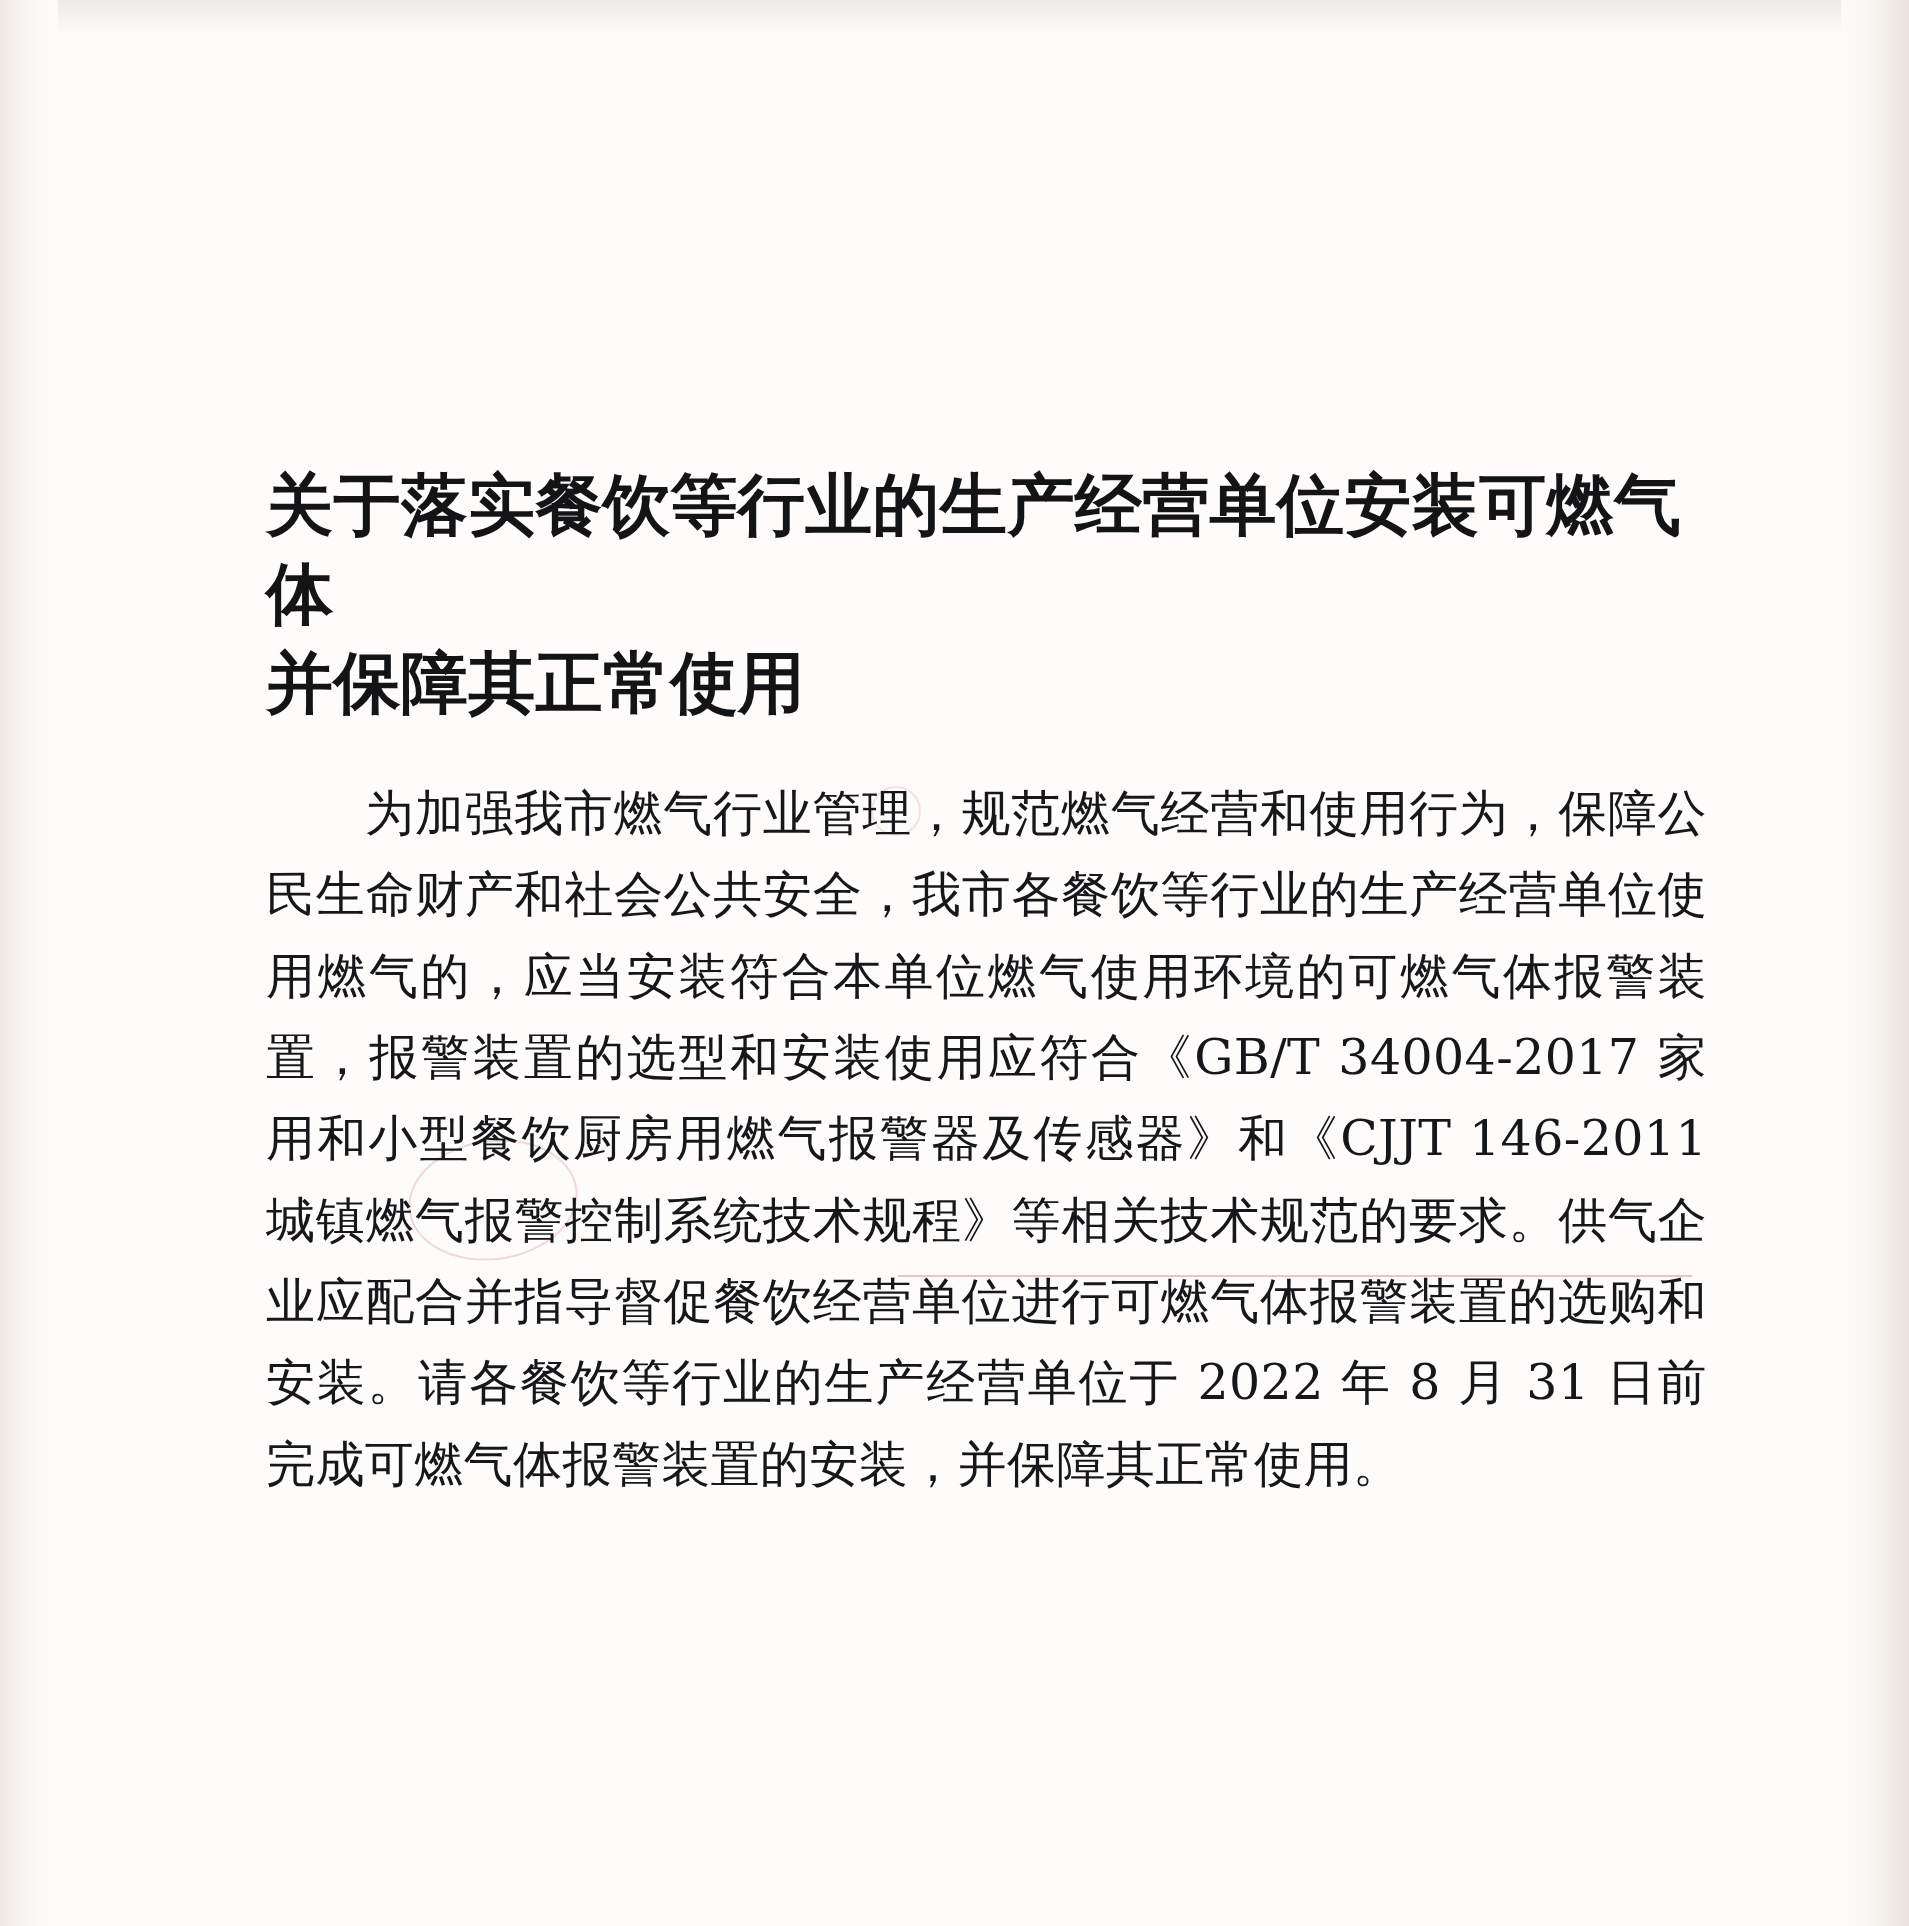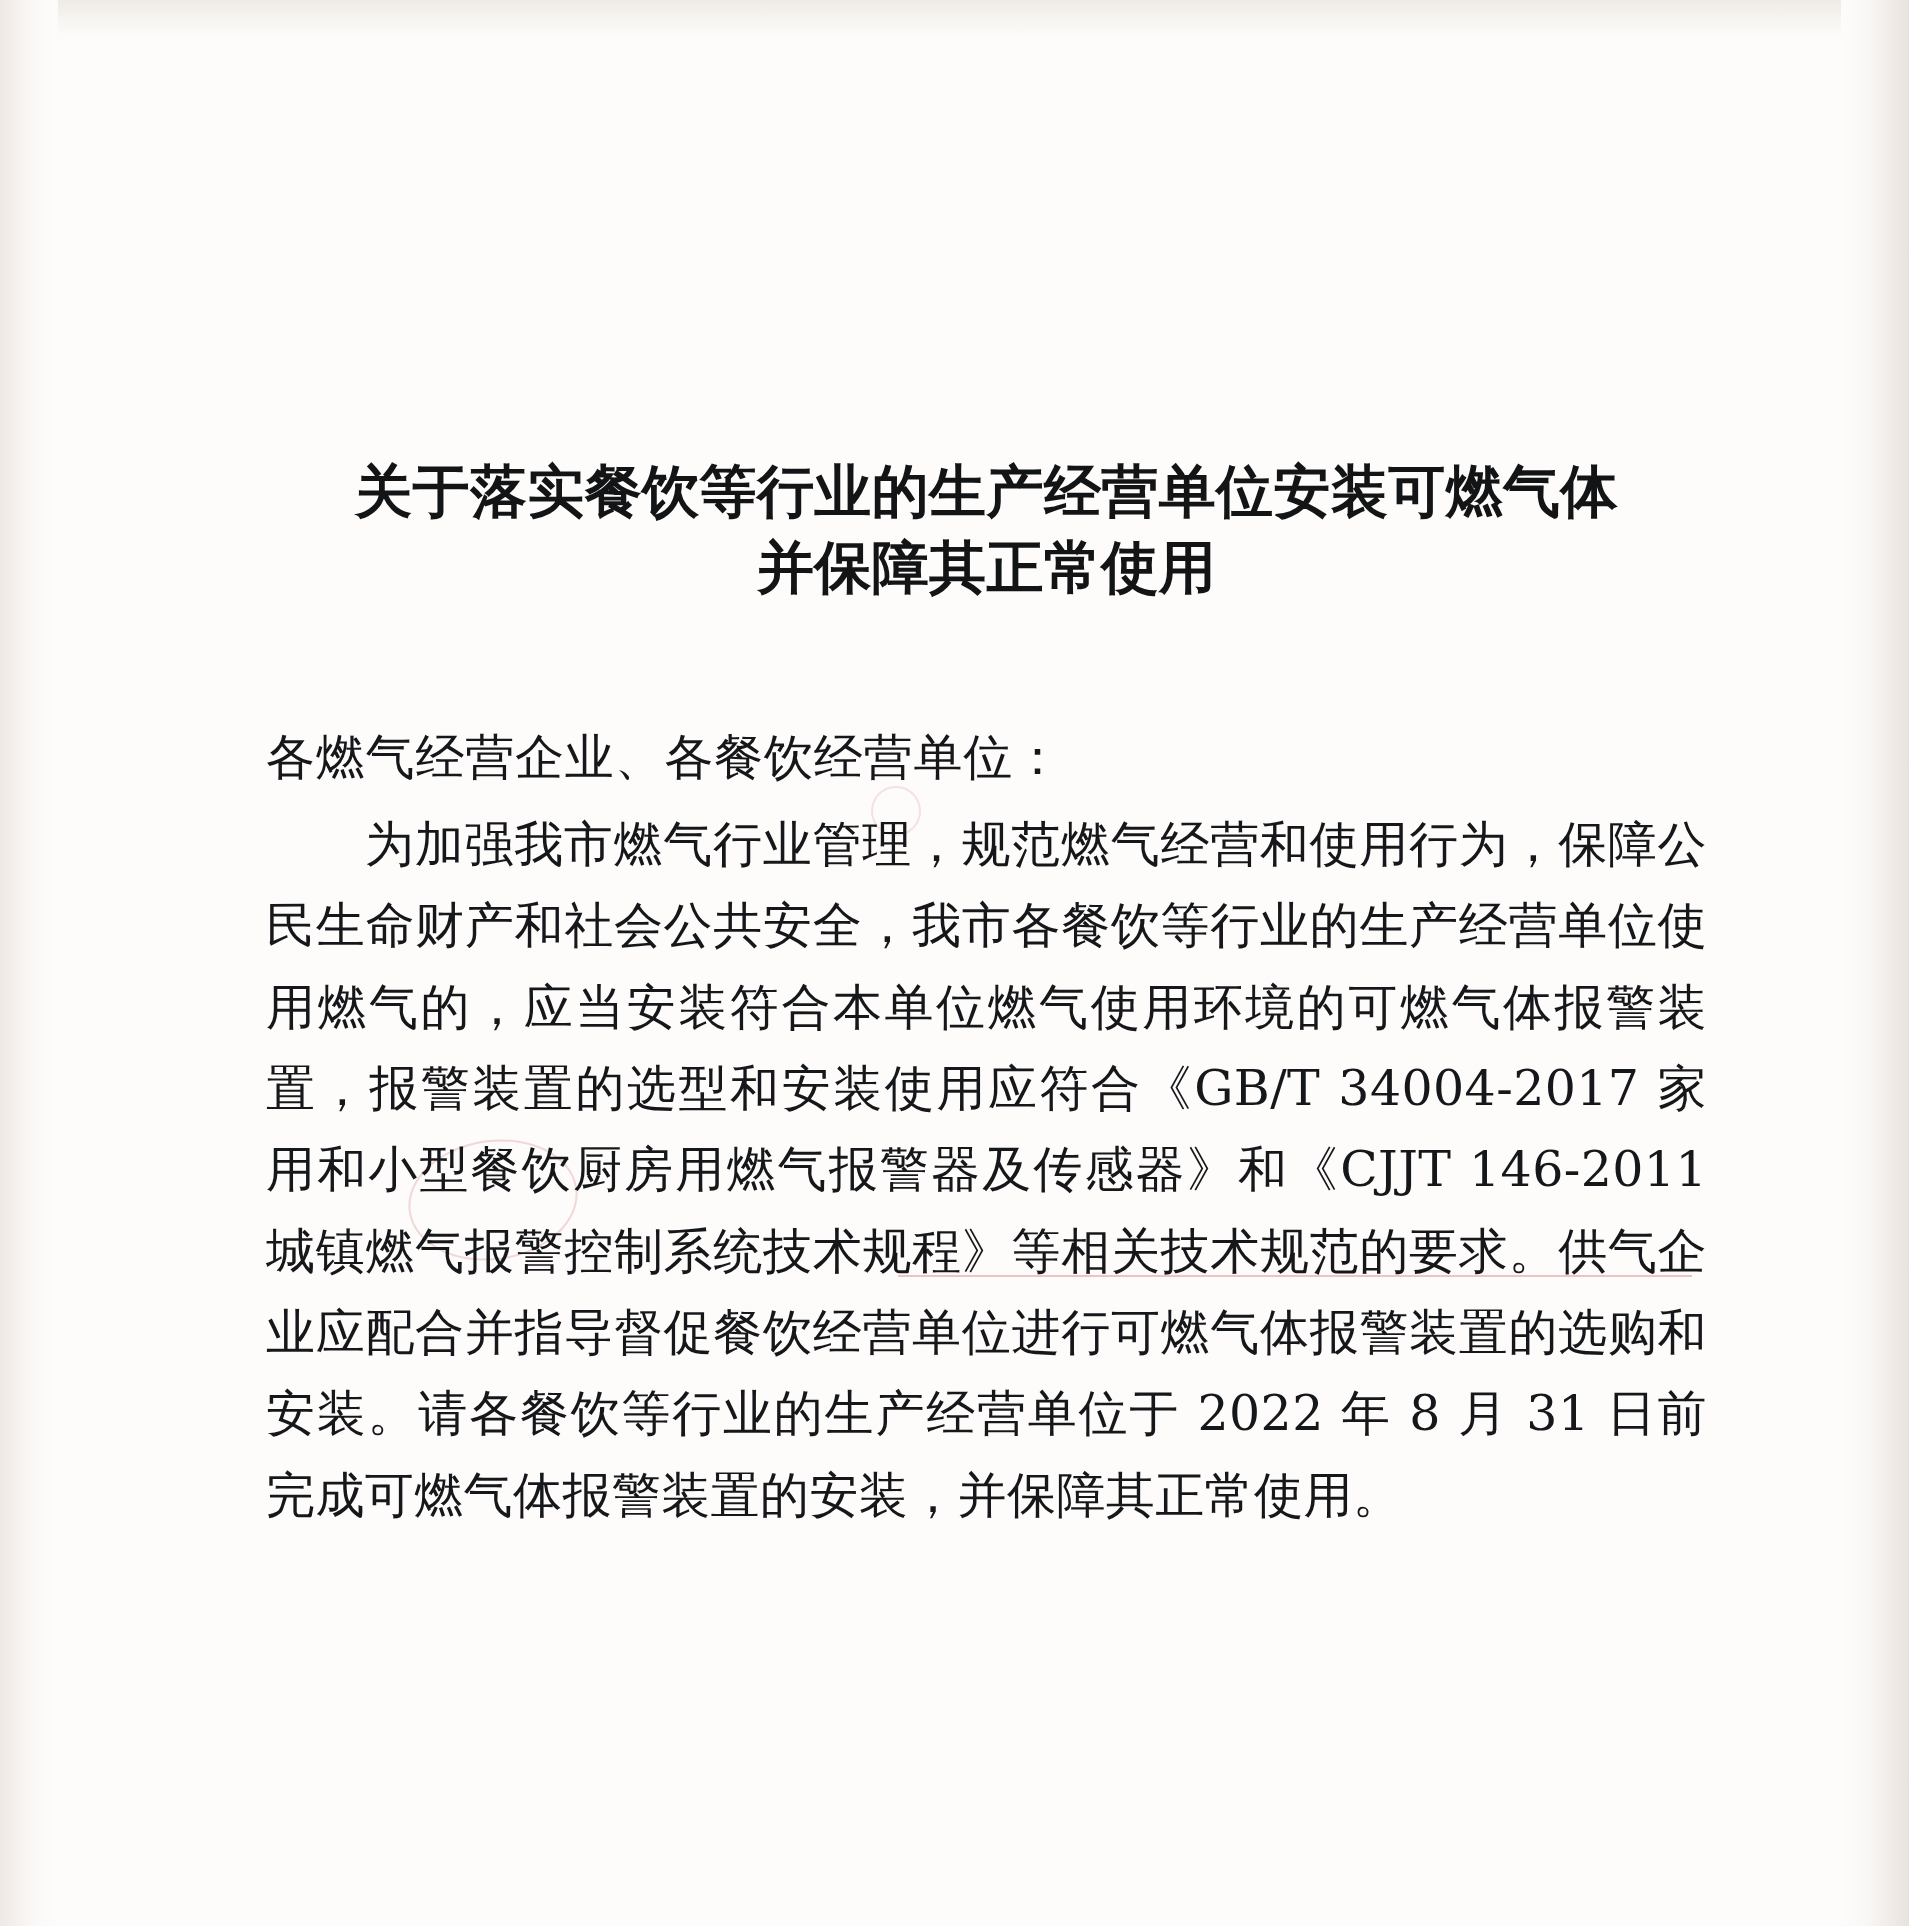--- a/index.html
+++ b/index.html
@@ -40,24 +40,24 @@
   .content {
     position: absolute;
     left: 266px;
     top: 416px;
     width: 1441px;
   }
 
   .doc-title {
     font-family: "DejaVu Sans", "Liberation Sans", sans-serif;
     font-weight: bold;
-    font-size: 57px;
+    font-size: 67px;
     line-height: 1.33;
     color: #121416;
-    text-align: center;
+    text-align: left;
     letter-spacing: 0.4px;
   }
   .doc-title .line2 {
     display: block;
   }
 
   .salutation {
     margin-top: 119px;
     font-size: 49px;
     line-height: 1.35;
@@ -119,20 +119,19 @@
   <div class="stamp-mark stamp-b"></div>
   <div class="stamp-line"></div>
 
   <div class="content">
 
     <h1 class="doc-title">
       <span class="line1">关于落实餐饮等行业的生产经营单位安装可燃气体</span>
       <span class="line2">并保障其正常使用</span>
     </h1>
 
-    <div class="salutation">各燃气经营企业、各餐饮经营单位：</div>
 
     <p class="body-para">为加强我市燃气行业管理，规范燃气经营和使用行为，保障公民生命财产和社会公共安全，我市各餐饮等行业的生产经营单位使用燃气的，应当安装符合本单位燃气使用环境的可燃气体报警装置，报警装置的选型和安装使用应符合《GB/T 34004-2017 家用和小型餐饮厨房用燃气报警器及传感器》和《CJJT 146-2011 城镇燃气报警控制系统技术规程》等相关技术规范的要求。供气企业应配合并指导督促餐饮经营单位进行可燃气体报警装置的选购和安装。请各餐饮等行业的生产经营单位于 2022 年 8 月 31 日前完成可燃气体报警装置的安装，并保障其正常使用。</p>
 
   </div>
 
 </div>
 
 
 </body></html>

